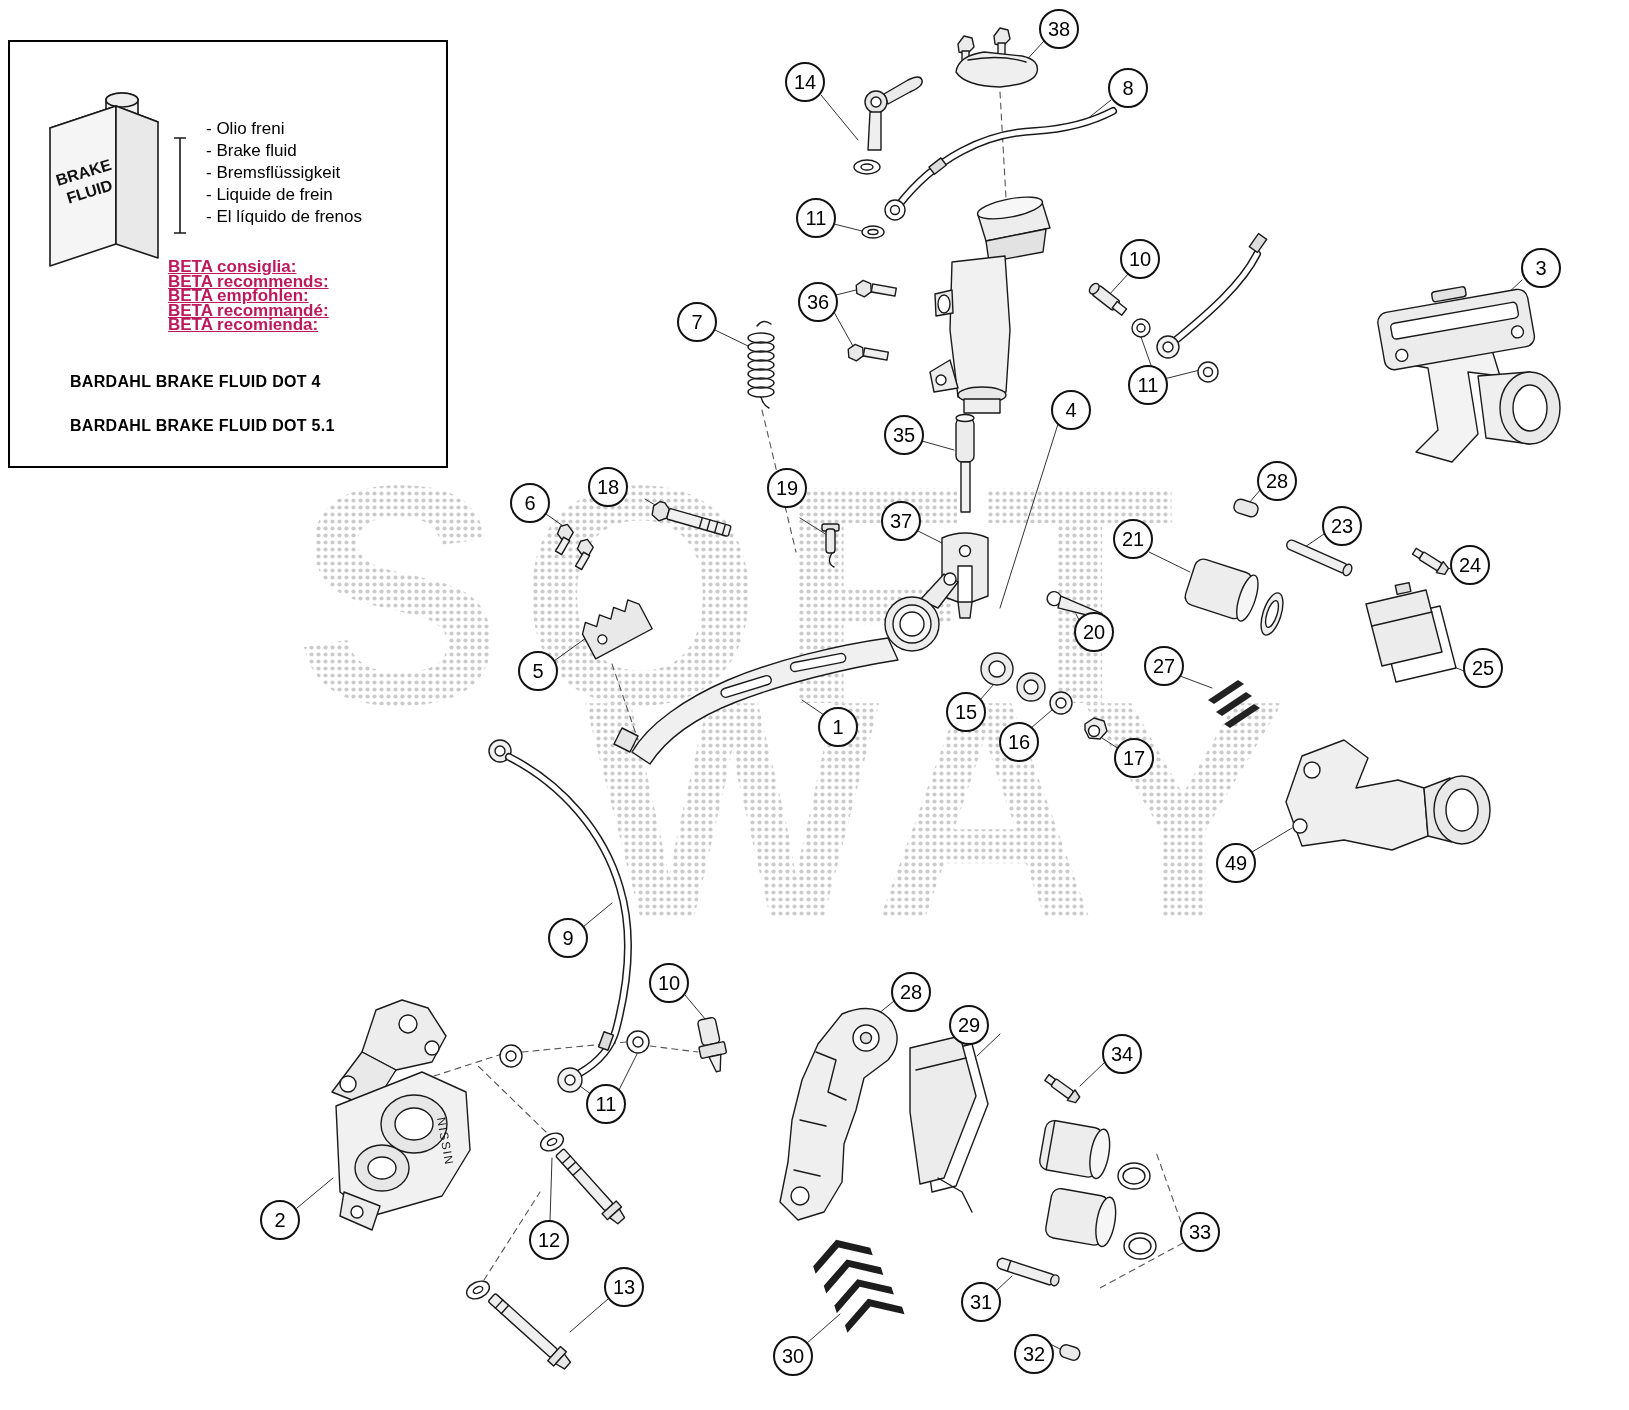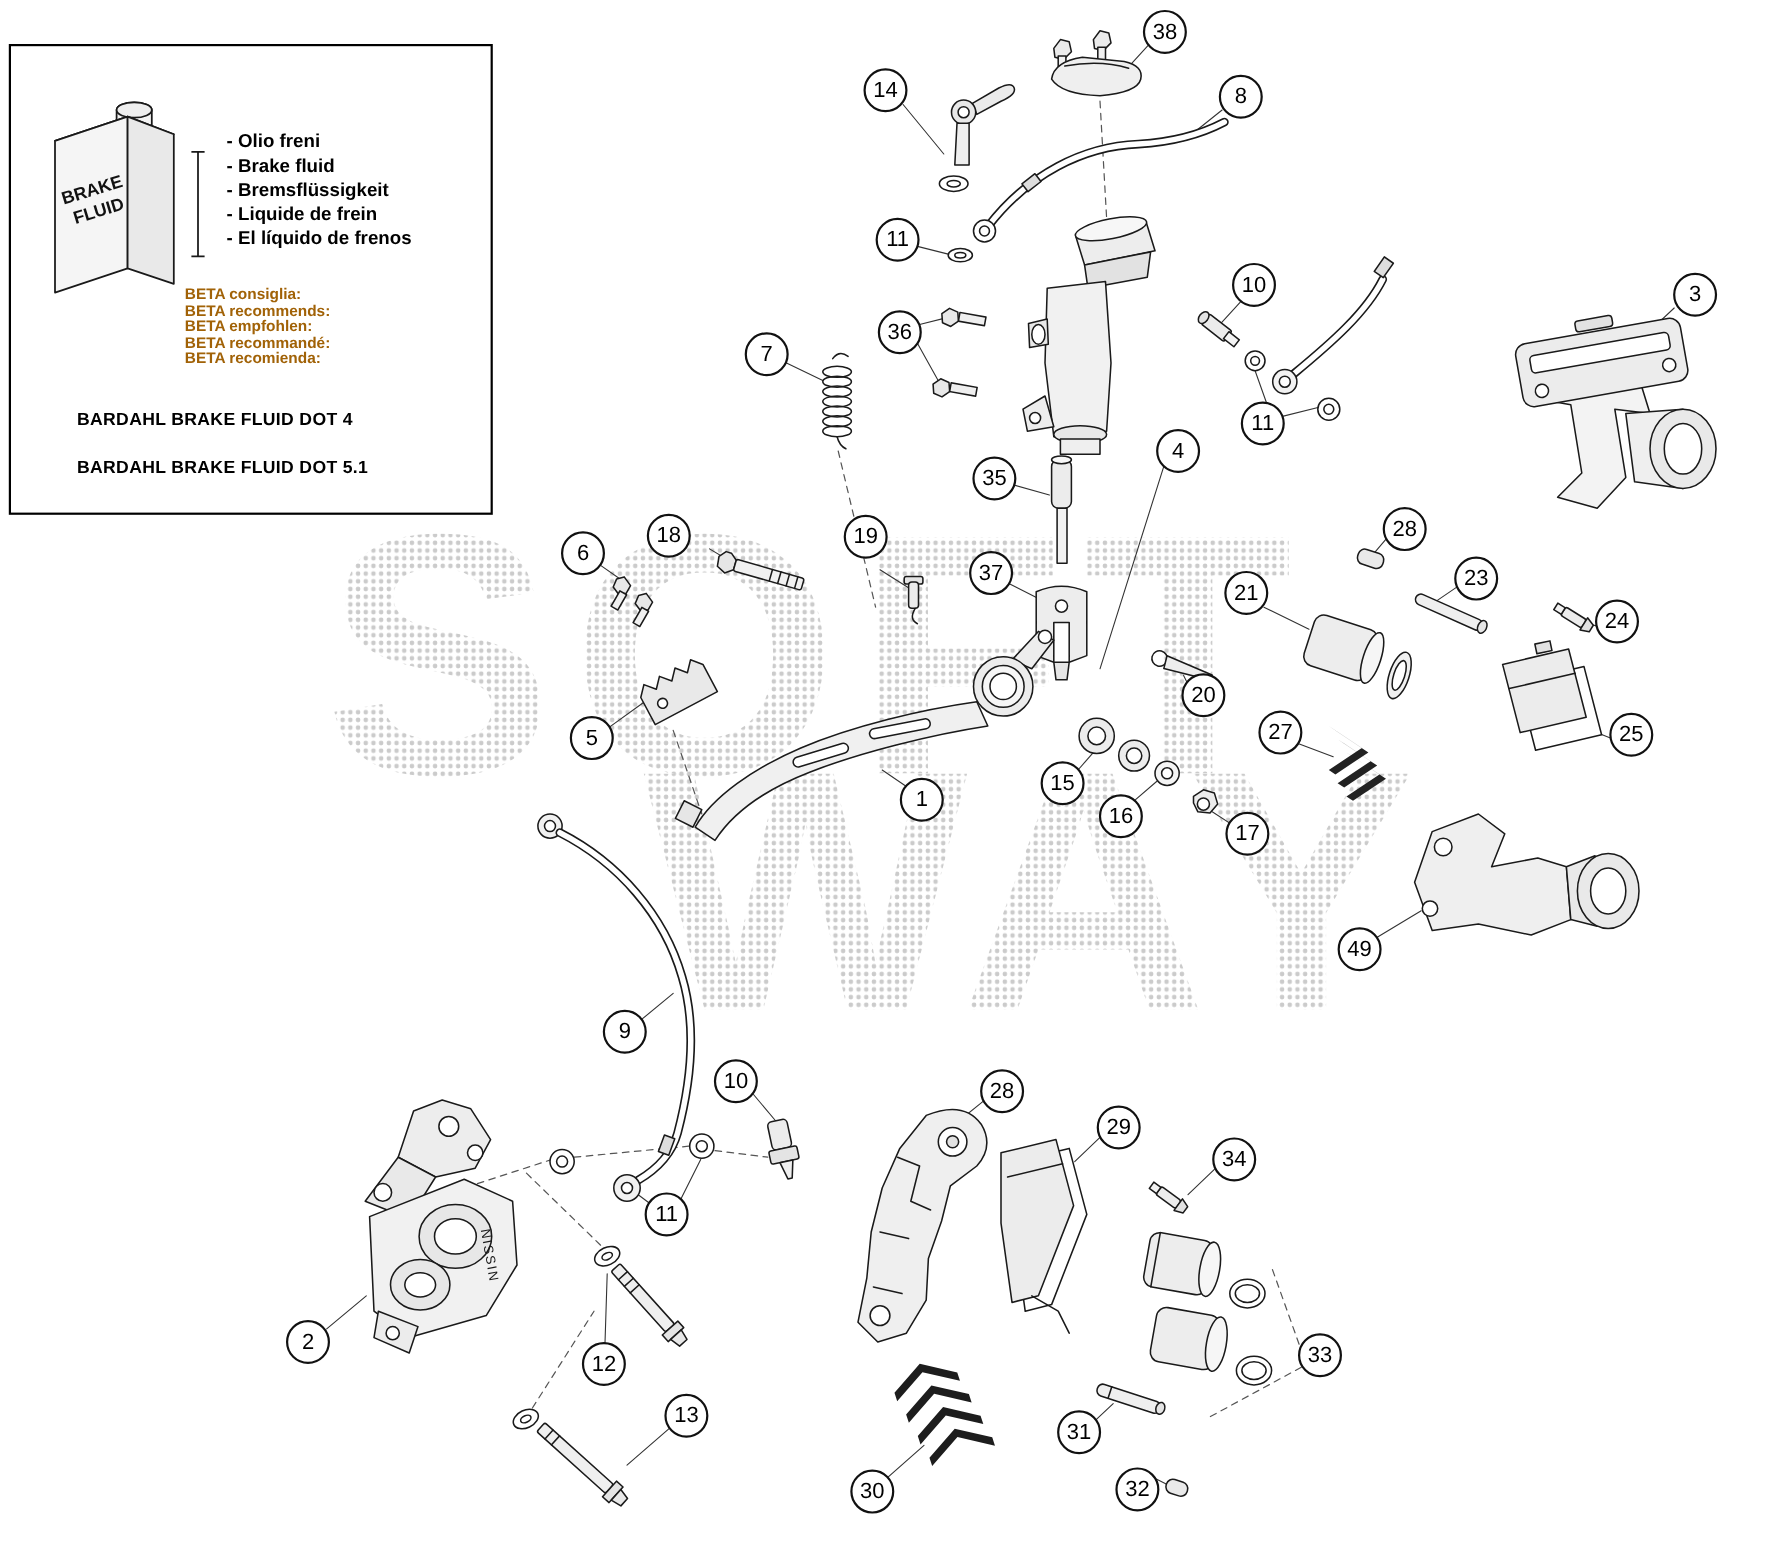--- a/index.html
+++ b/index.html
@@ -8,25 +8,25 @@
   .page { position:relative; width:1629px; height:1410px; background:#fff; overflow:hidden; }
   #diagram { position:absolute; left:0; top:0; }
 
   .infobox {
     position:absolute; left:8px; top:40px; width:440px; height:428px;
     border:2px solid #000; background:#fff; z-index:2;
   }
   .bottle-svg { position:absolute; left:26px; top:26px; }
   .fluid-names {
     position:absolute; left:196px; top:76px;
-    font-size:17px; line-height:22px; color:#000; font-weight:700;
+    font-size:17px; line-height:22px; color:#000; font-weight:400;
   }
   .beta {
     position:absolute; left:158px; top:218px;
-    font-size:14px; font-weight:bold; line-height:14.6px; color:#a16207;
+    font-size:17px; font-weight:bold; line-height:14.6px; color:#be185d;text-decoration:underline;
   }
   .products {
     position:absolute; left:60px; top:318px;
     font-size:16px; font-weight:bold; line-height:44px; color:#000;
     letter-spacing:0.3px;
   }
   #callout-layer { position:absolute; left:0; top:0; width:100%; height:100%; z-index:4; pointer-events:none;padding-left:45px; }
   .callout {
     position:absolute; width:40px; height:40px;
     border:2.5px solid #111; border-radius:50%; background:#fff;
@@ -508,21 +508,21 @@
       <div class="callout" style="left: 1463px; top: 648px;">25</div>
       <div class="callout" style="left: 518px; top: 651px;">5</div>
       <div class="callout" style="left: 946px; top: 692px;">15</div>
       <div class="callout" style="left: 999px; top: 722px;">16</div>
       <div class="callout" style="left: 1114px; top: 738px;">17</div>
       <div class="callout" style="left: 818px; top: 707px;">1</div>
       <div class="callout" style="left: 1216px; top: 843px;">49</div>
       <div class="callout" style="left: 548px; top: 918px;">9</div>
       <div class="callout" style="left: 649px; top: 963px;">10</div>
       <div class="callout" style="left: 891px; top: 972px;">28</div>
-      <div class="callout" style="left: 997px; top: 1005px;">29</div>
+      <div class="callout" style="left: 949px; top: 1005px;">29</div>
       <div class="callout" style="left: 1102px; top: 1034px;">34</div>
       <div class="callout" style="left: 586px; top: 1084px;">11</div>
       <div class="callout" style="left: 260px; top: 1200px;">2</div>
       <div class="callout" style="left: 529px; top: 1220px; text-align: right;">12</div>
       <div class="callout" style="left: 604px; top: 1267px;">13</div>
       <div class="callout" style="left: 773px; top: 1336px;">30</div>
       <div class="callout" style="left: 961px; top: 1282px;">31</div>
       <div class="callout" style="left: 1014px; top: 1334px;">32</div>
       <div class="callout" style="left: 1180px; top: 1212px;">33</div>
     </div>

